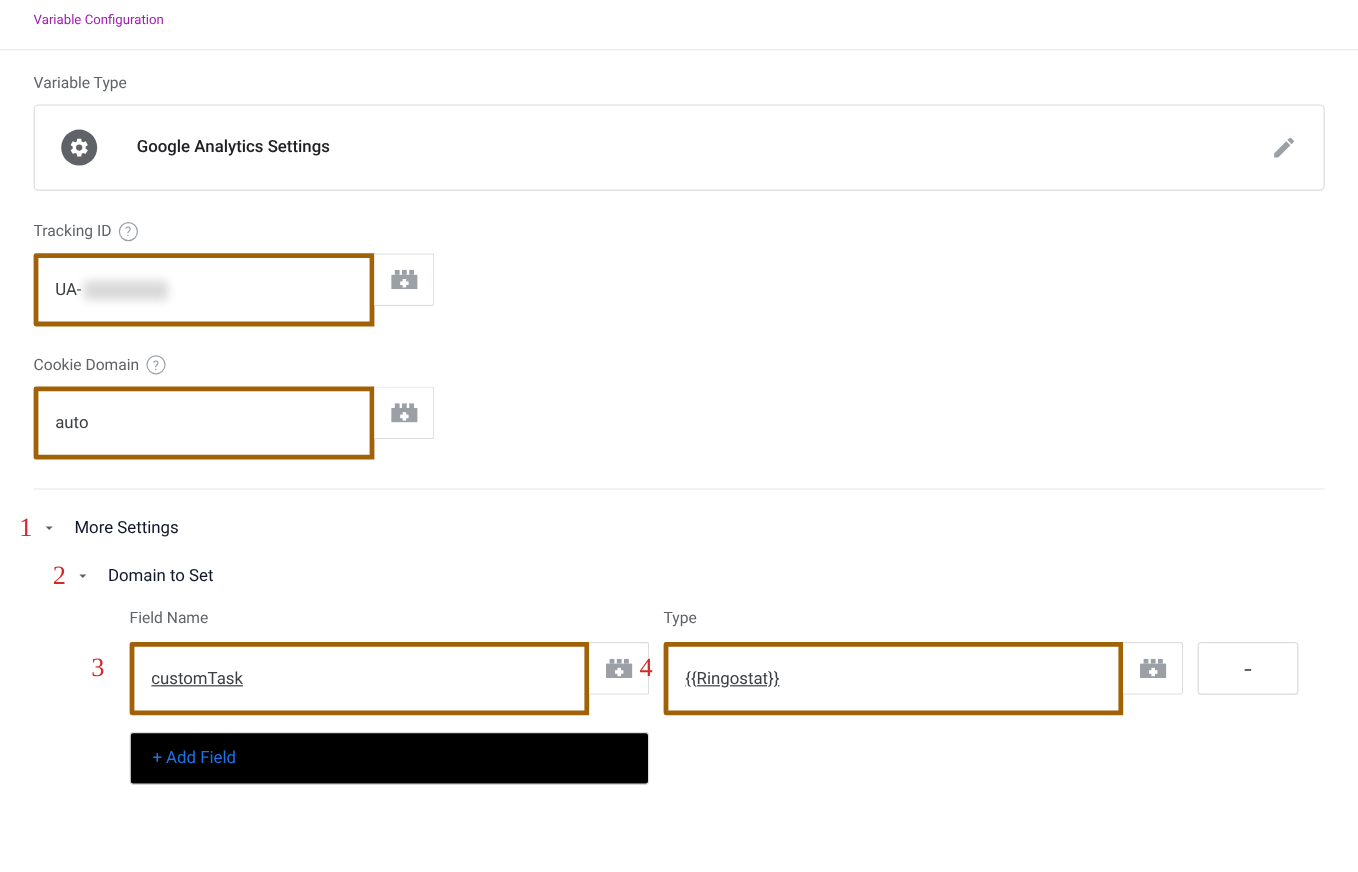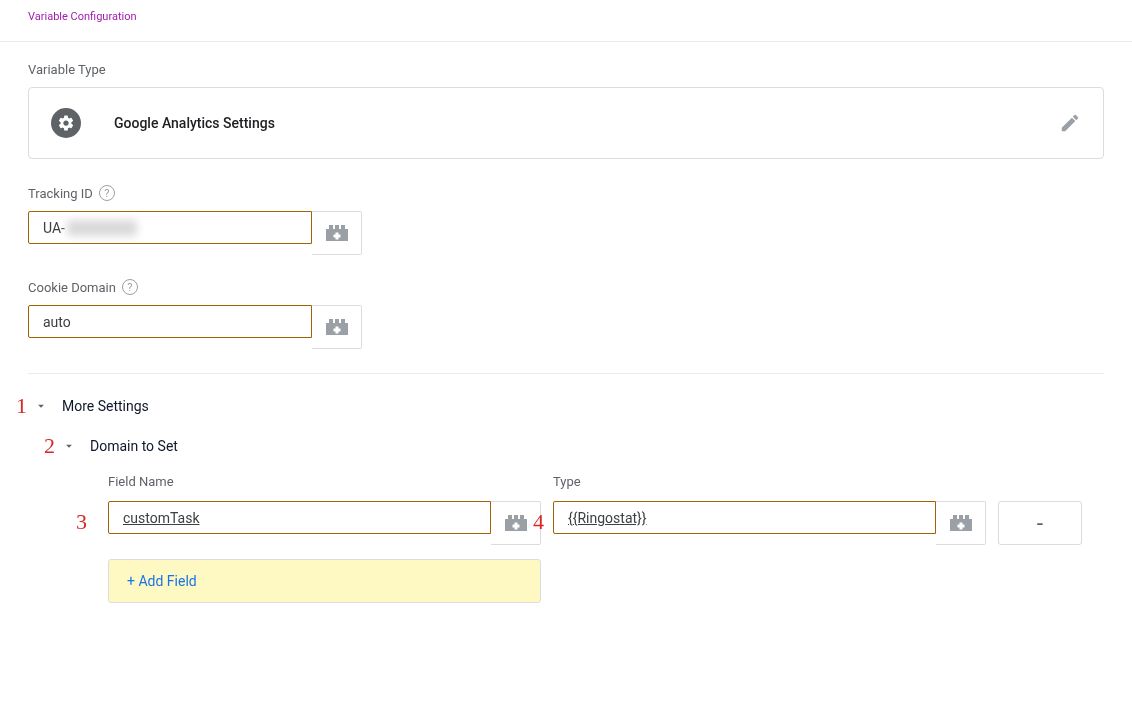--- a/index.html
+++ b/index.html
@@ -39,22 +39,22 @@
   }
   .vartype-left { display: flex; align-items: center; gap: 33px; }
   .gear-circle {
     width: 30px; height: 30px; border-radius: 50%;
     background: #5f6368; display: flex; align-items: center; justify-content: center;
   }
   .vartype-name { font-size: 14px; font-weight: 500; color: #202124; }
   .pencil { fill: #9aa0a6; }
   .input-row { display: flex; gap: 0; margin-bottom: 24px; }
   .input-text {
-    width: 284px; height: 33px;
-    border: 1px solid #a16207; border-radius: 2px 0 0 2px;
+    width: 284px; height: 61px;
+    border: 4px solid #a16207; border-radius: 2px 0 0 2px;
     padding: 0 14px; font-size: 14px; color: #3c4043;
     outline: none;
     font-family: inherit;
   }
   .input-text.narrow { width: 383px; text-decoration: underline; }
   .var-picker-btn {
     width: 50px; height: 44px;
     border: 1px solid #dadce0; border-left: none;
     border-radius: 0 2px 2px 0;
     background: #fff;
@@ -84,21 +84,21 @@
   .remove-btn {
     width: 84px; height: 44px; border: 1px solid #dadce0; border-radius: 3px;
     background: #fff; color: #5f6368; font-size: 22px; line-height: 1;
     display:flex; align-items:center; justify-content:center;
     cursor: pointer;
     font-weight: 300;
   }
   .add-field-btn {
     margin-top: 14px; height: 44px; padding: 0 18px;
     border: 1px solid #dadce0; border-radius: 3px;
-    background: #fef9c3; color: #1a73e8; font-size: 14px;
+    background: #000000; color: #1a73e8; font-size: 14px;
     display:inline-flex; align-items:center; gap: 4px;
     cursor: pointer;
     font-family: inherit;
   }
   .blur-span {
     display:inline-block; width:70px; height:16px;
     background: #d9d9d9; filter: blur(4px); border-radius:3px;
     vertical-align: middle; margin-left:2px;
   }
   .ua-wrap {

